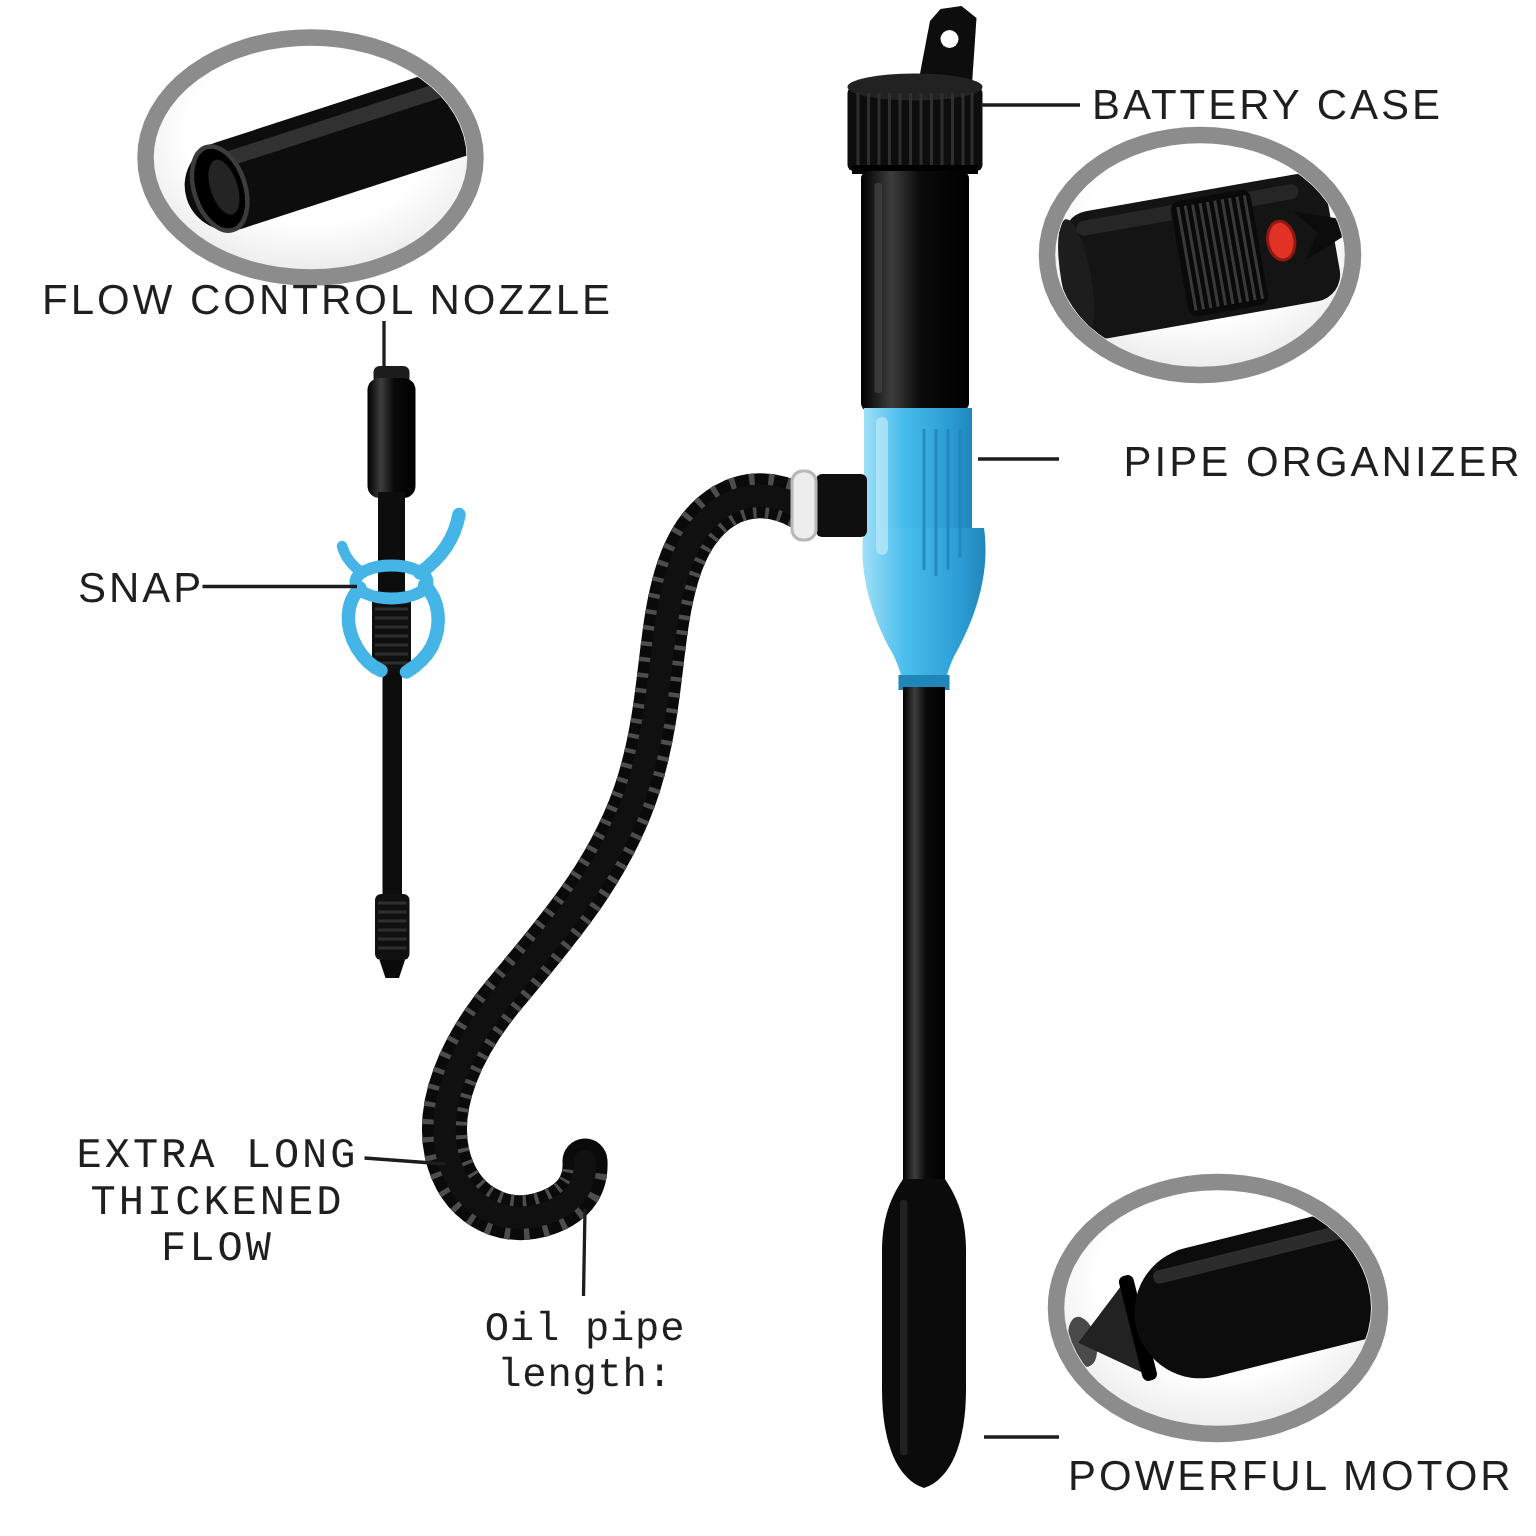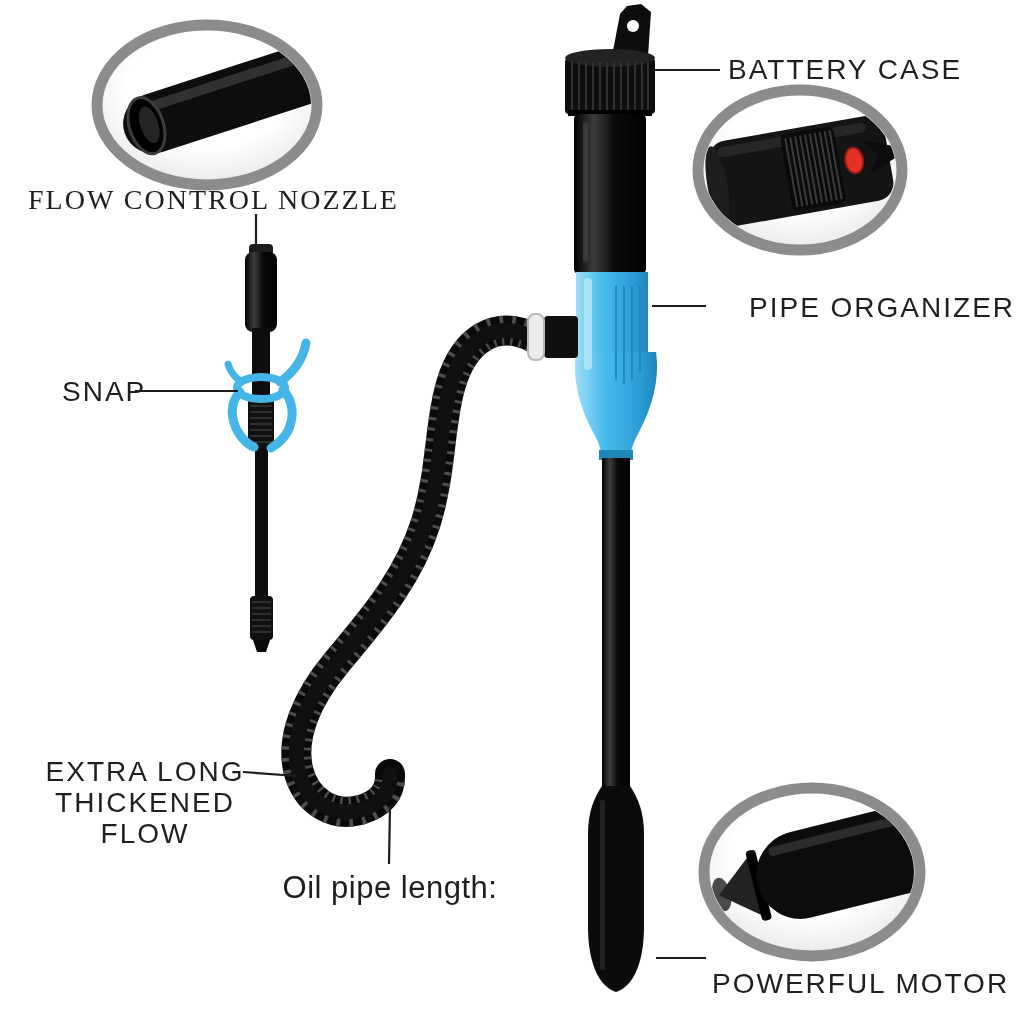--- a/index.html
+++ b/index.html
@@ -1,21 +1,21 @@
 <!DOCTYPE html>
 <html><head>
 <meta charset="utf-8">
 <style>
   html,body{margin:0;padding:0;background:#fff;}
   .stage{position:relative;width:1024px;height:1024px;background:#fff;overflow:hidden;
          font-family:"Liberation Sans", sans-serif;}
   svg.product{position:absolute;left:0;top:0;}
   .callout{position:absolute;color:#1f1f1f;font-size:28px;letter-spacing:2px;white-space:nowrap;}
-  .callout.small{font-size:31px;letter-spacing:.5px;}
-  .callout.centered{text-align:center;white-space:normal;}
+  .callout.small{font-size:27px;letter-spacing:.5px;}
+  .callout.centered{text-align:center;white-space:normal;font-family:Liberation Mono, monospace;}
   .line{line-height:31px;}
 </style>
 </head>
 <body>
 
 <div class="stage">
 
   <svg class="product" width="1024" height="1024" viewBox="0 0 1024 1024">
     <defs>
       <linearGradient id="tubeSheen" x1="0" y1="0" x2="1" y2="0">
@@ -161,27 +161,27 @@
       <line x1="256" y1="214" x2="256" y2="244"></line>
       <line x1="654" y1="70" x2="720" y2="70"></line>
       <line x1="652" y1="306" x2="706" y2="306"></line>
       <line x1="135" y1="391" x2="238" y2="391"></line>
       <line x1="243" y1="772" x2="297" y2="776"></line>
       <line x1="389" y1="864" x2="390" y2="806"></line>
       <line x1="656" y1="958" x2="706" y2="958"></line>
     </g>
   </svg>
 
-  <div class="callout" style="left:28px; top:184px;font-family:Liberation Serif, serif;">FLOW CONTROL NOZZLE</div>
+  <div class="callout" style="left:28px; top:184px;">FLOW CONTROL NOZZLE</div>
 
   <div class="callout" style="left:728px; top:54px;">BATTERY CASE</div>
 
   <div class="callout" style="left:712px; top:292px;margin-left:37px;">PIPE ORGANIZER</div>
 
-  <div class="callout" style="left:62px; top:376px;">SNAP</div>
+  <div class="callout" style="left:52px; top:376px;">SNAP</div>
 
   <div class="callout centered" style="left:30px; top:756px; width:230px;">
     <div class="line">EXTRA LONG</div>
     <div class="line">THICKENED</div>
     <div class="line">FLOW</div>
   </div>
 
   <div class="callout small centered" style="left:265px; top:872px; width:250px;">
     <div class="line">Oil pipe length:</div>
   </div>

